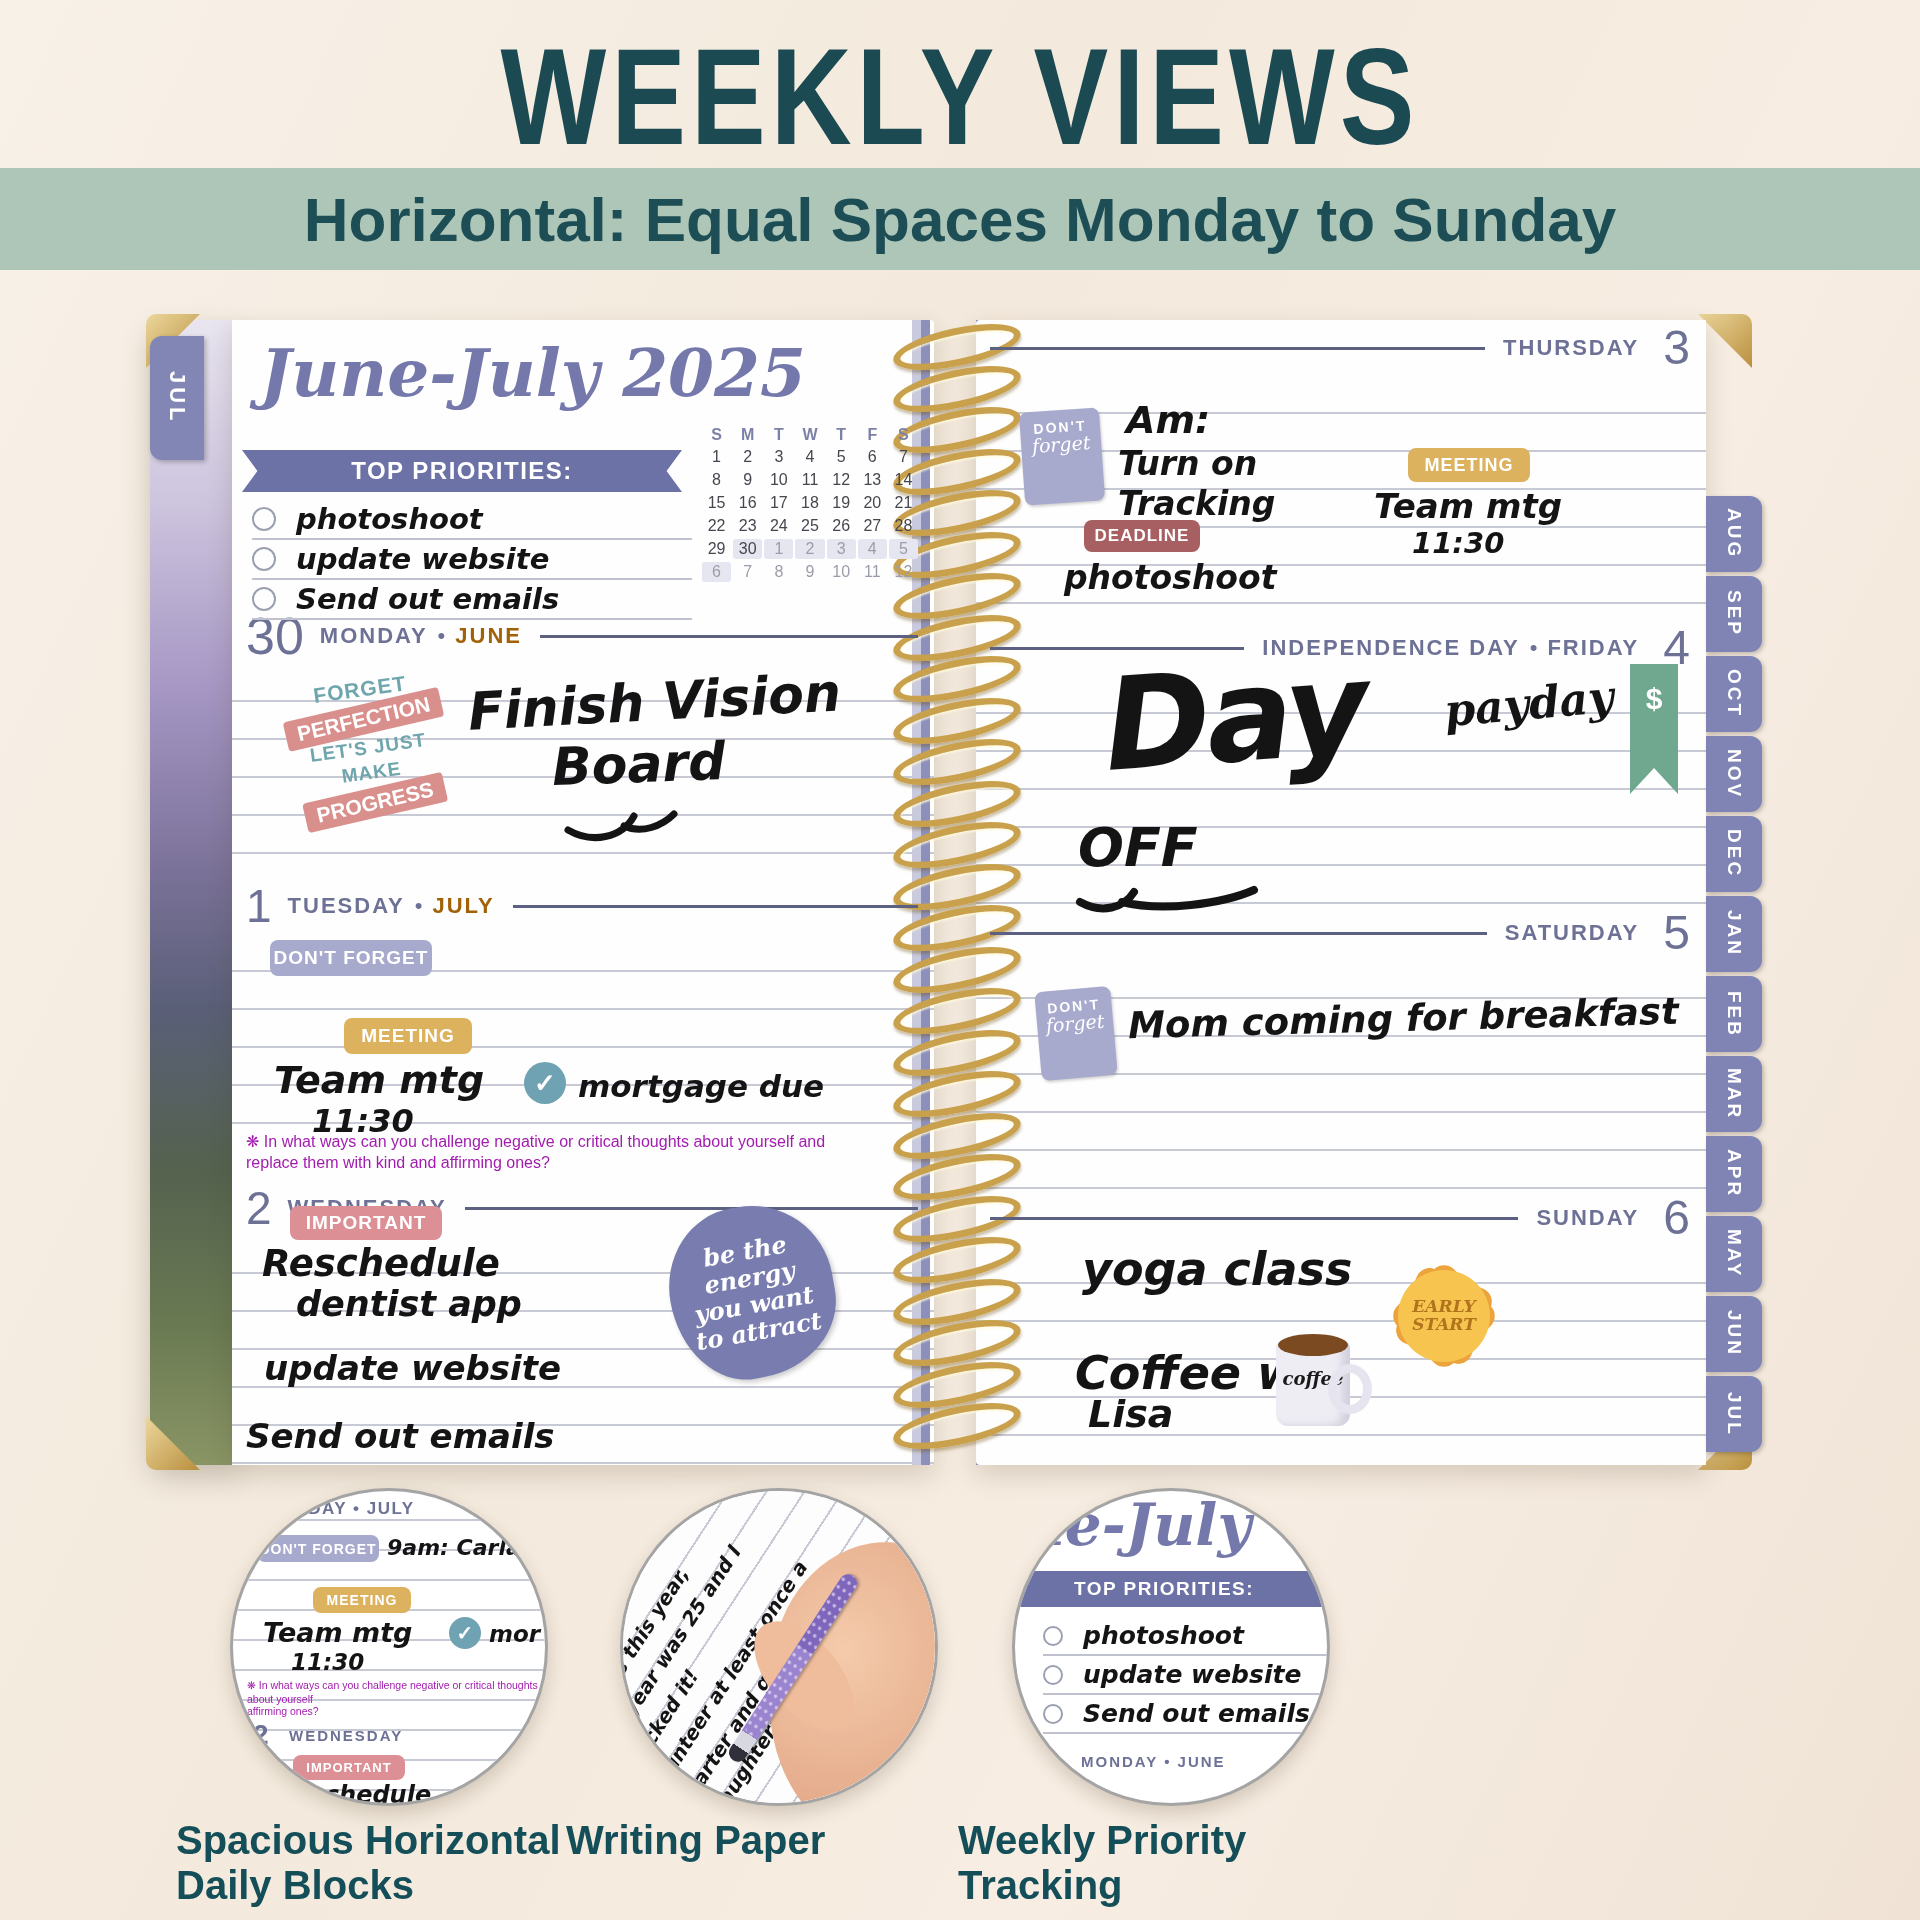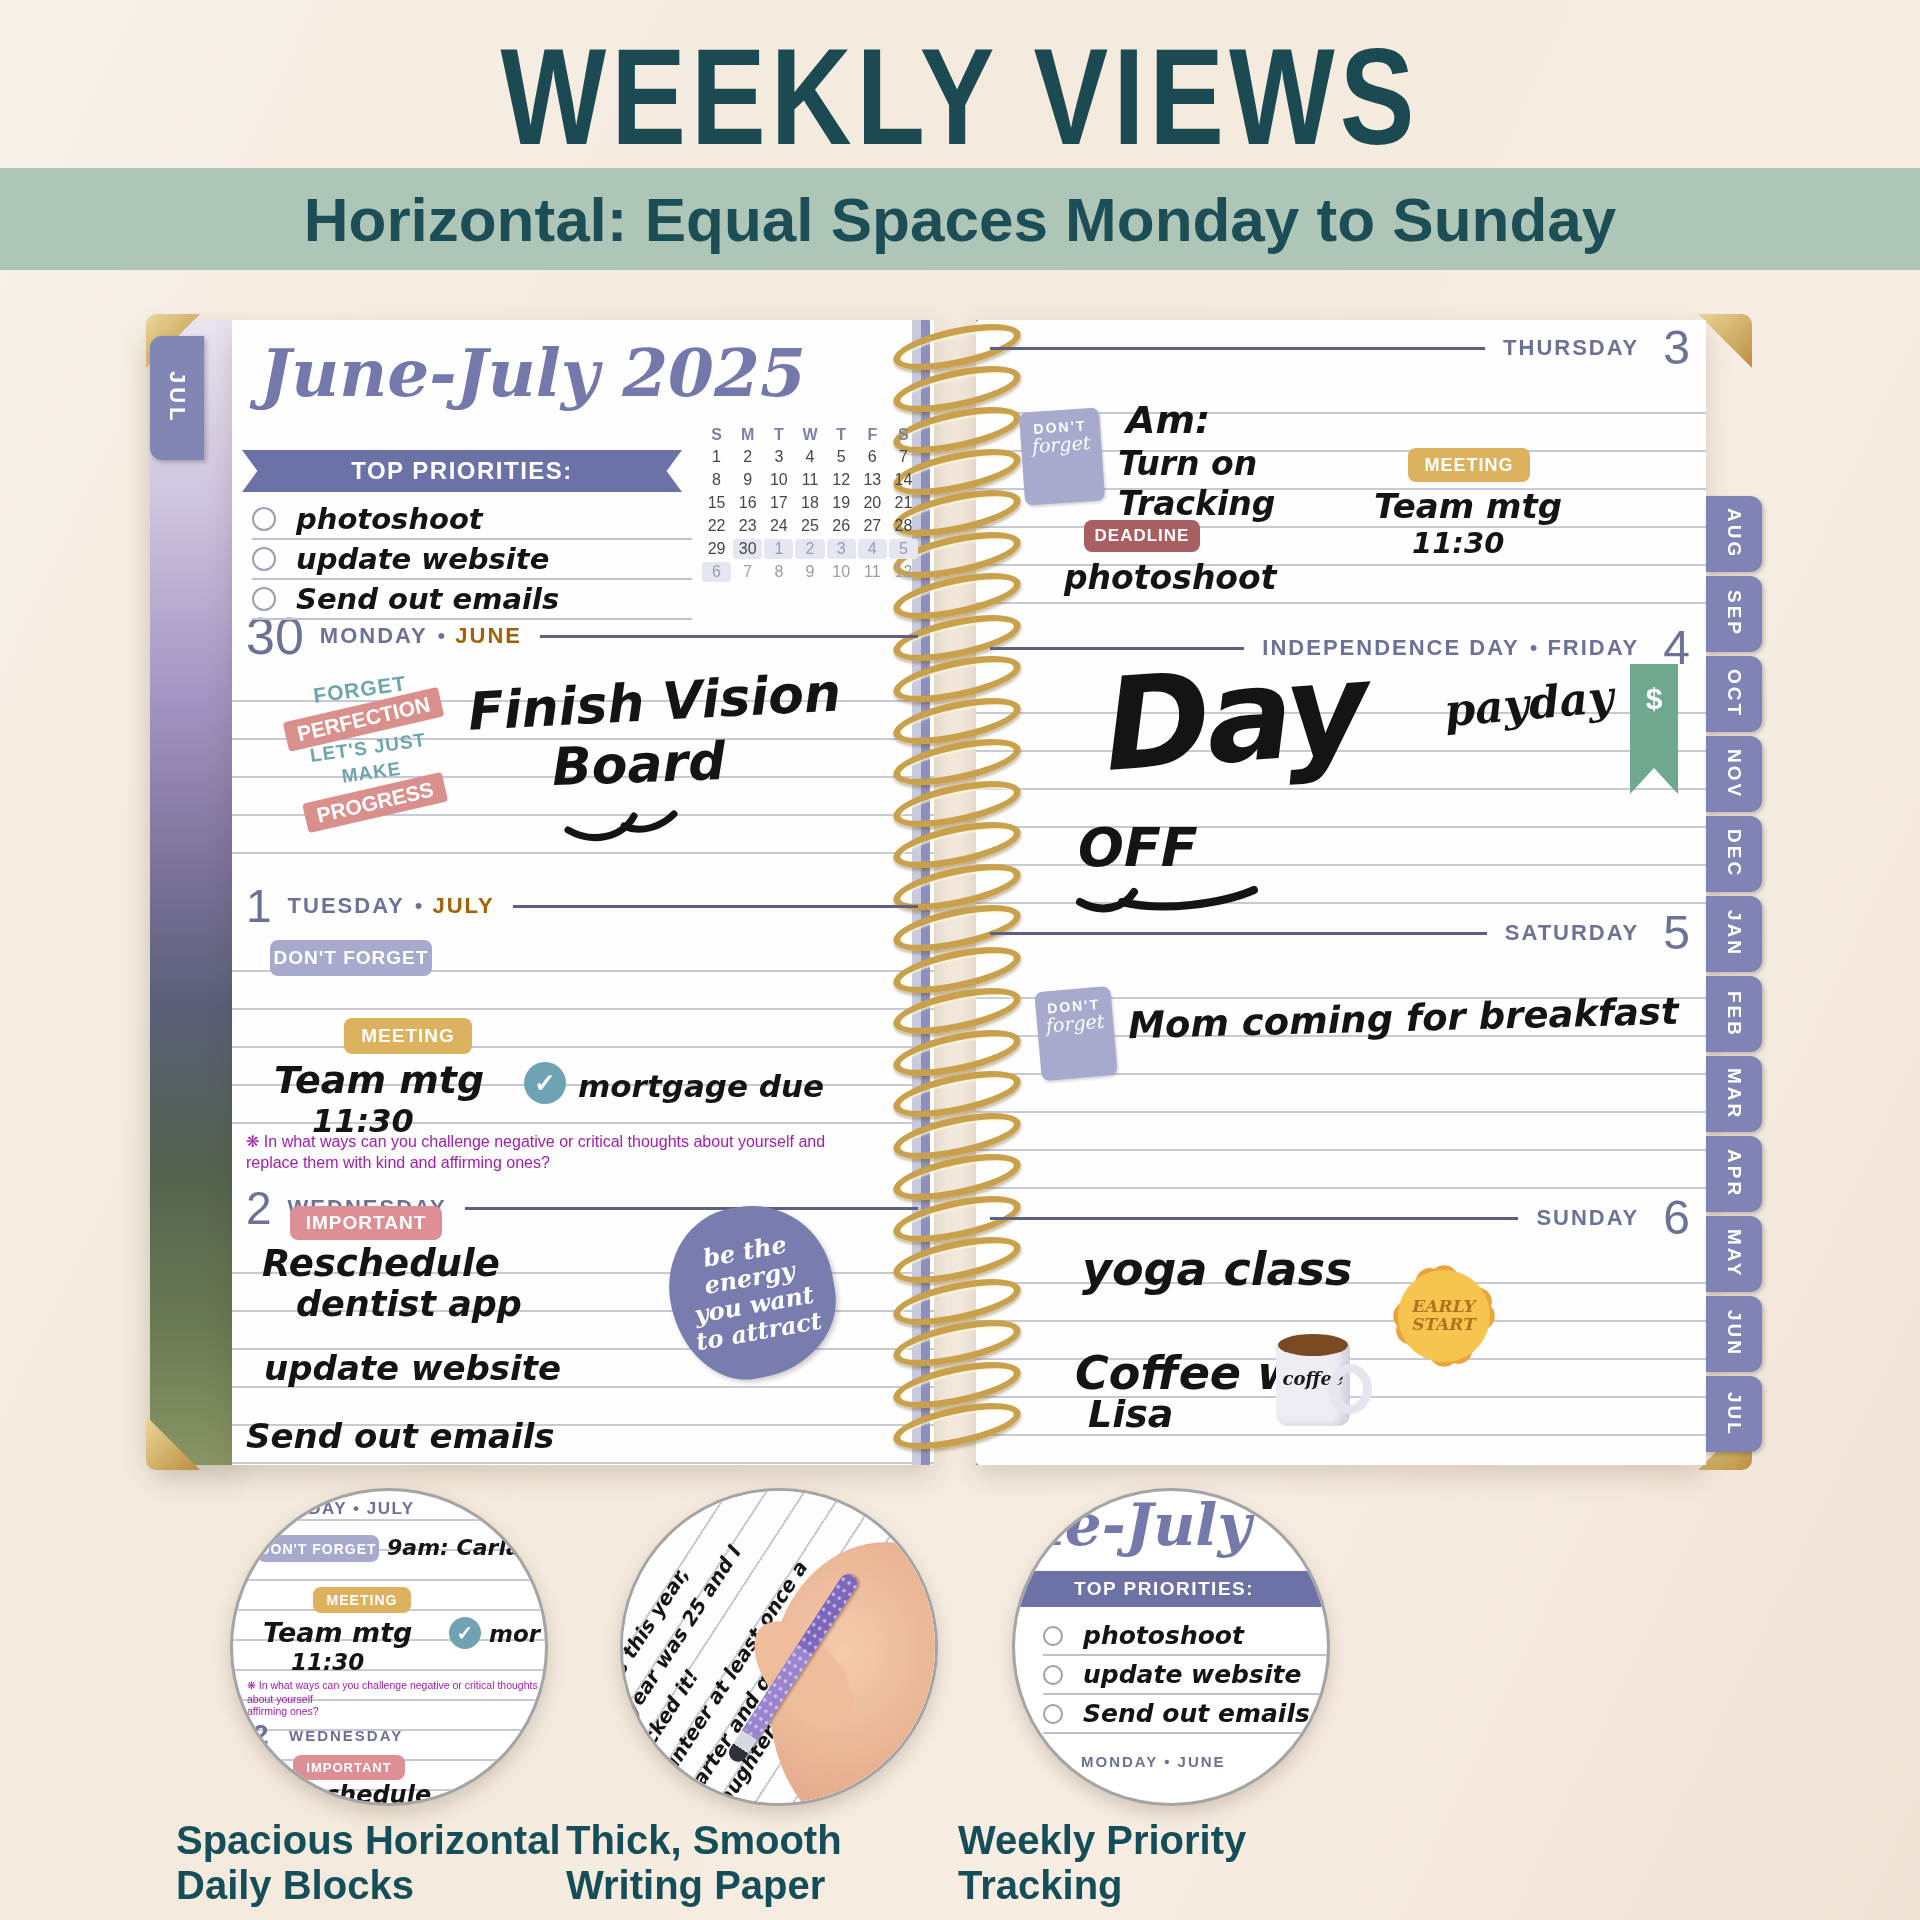--- a/index.html
+++ b/index.html
@@ -484,20 +484,19 @@
       </div>
     <div class="minihead" style="left:22px;top:250px;font-size:34px;">0</div>
     <div class="minihead" style="left:66px;top:262px;font-size:15px;letter-spacing:2px;">MONDAY • JUNE</div>
   </div>
 
   <div class="caption" style="left:176px;top:1818px;">
     <div>Spacious Horizontal</div>
     <div>Daily Blocks</div>
   </div>
   <div class="caption" style="left:566px;top:1818px;">
-    <div>Thick, Smooth</div>
     <div>Writing Paper</div>
   </div>
   <div class="caption" style="left:958px;top:1818px;">
     <div>Weekly Priority</div>
     <div>Tracking</div>
   </div>
 </div>
 
 </body></html>

